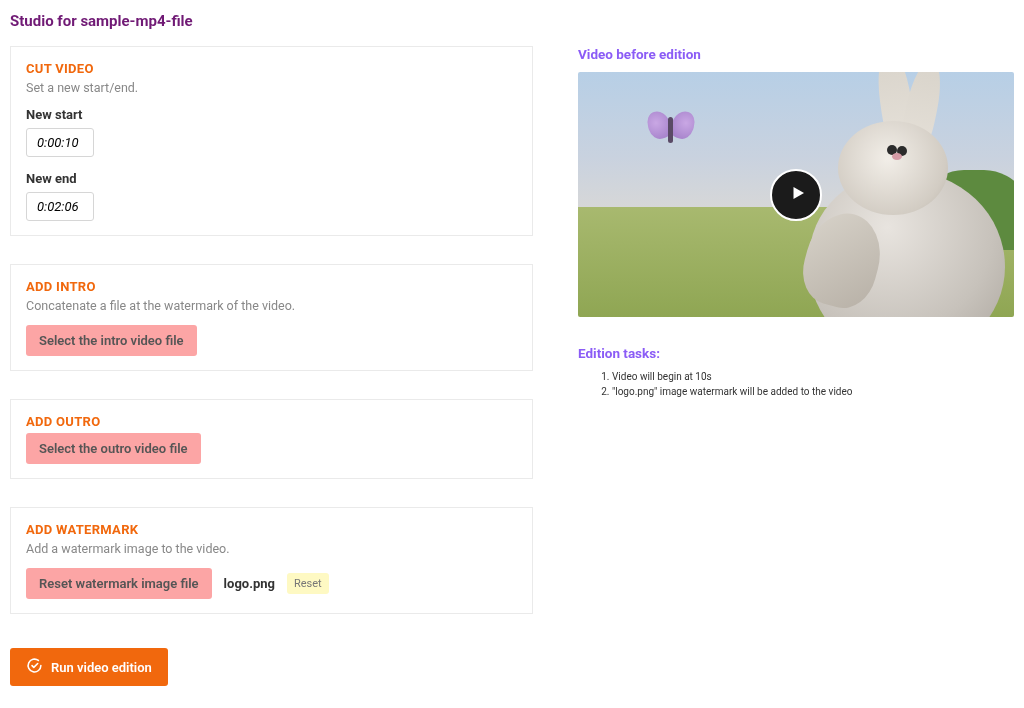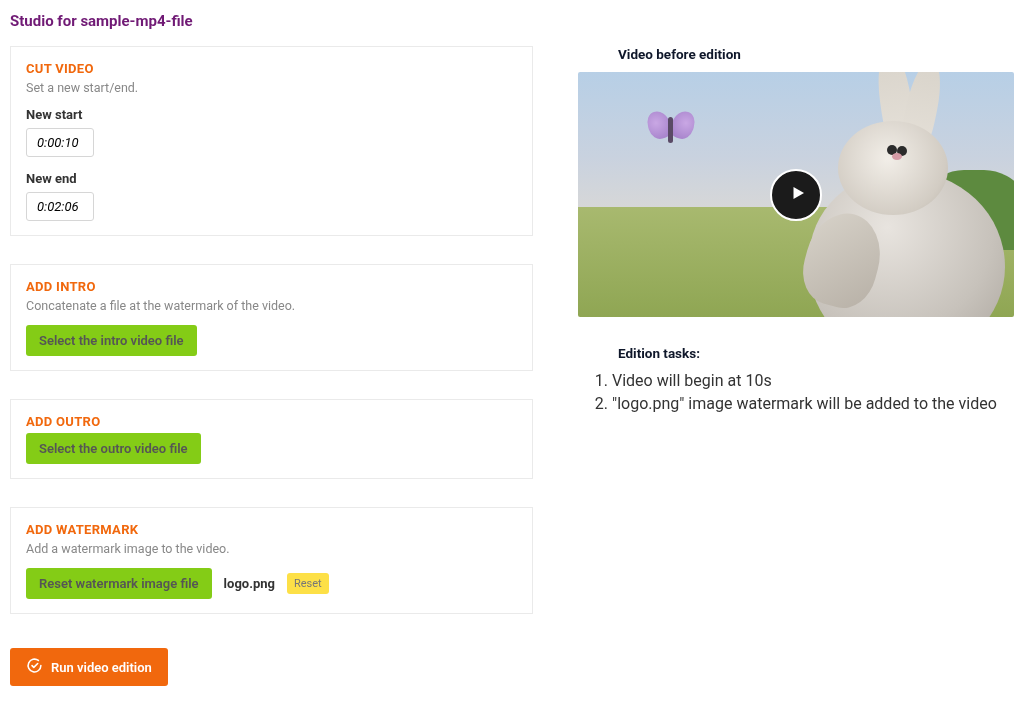--- a/index.html
+++ b/index.html
@@ -64,45 +64,44 @@
     gap: 8px;
     border: none;
     border-radius: 3px;
     padding: 8px 13px;
     font-size: 13px;
     font-weight: 600;
     cursor: pointer;
     font-family: inherit;
   }
   .btn-grey {
-    background: #84cc16;
+    background: #fca5a5;
     color: #555;
   }
   .btn-orange {
     background: #f1680d;
     color: #fff;
     padding: 9px 16px;
   }
   .btn-tiny {
-    background: #fde047;
+    background: #fef9c3;
     color: #777;
     border-radius: 3px;
     padding: 4px 7px;
     font-size: 11px;
     font-weight: 400;
   }
   .file-row { display: flex; align-items: center; gap: 12px; }
   .file-name { font-weight: 700; font-size: 13px; }
 
   .preview-title, .tasks-title {
     font-weight: 700;
     font-size: 13.5px;
-    color: #0f172a;
+    color: #8b5cf6;
     margin-bottom: 10px;
-    margin-left: 40px;
   }
   .tasks-title { margin-top: 28px; }
   .video-box {
     position: relative;
     width: 100%;
     aspect-ratio: 16/9;
     overflow: hidden;
     border-radius: 2px;
   }
   .sky {
@@ -168,21 +167,21 @@
     position: absolute; top: 50%; left: 50%; transform: translate(-50%,-50%);
     width: 52px; height: 52px; border-radius: 50%;
     background: #1b1b1b; border: 2px solid #fff;
     display: flex; align-items: center; justify-content: center;
     cursor: pointer;
   }
   .play-overlay svg { margin-left: 3px; }
   ol.tasks {
     margin: 6px 0 0 0;
     padding-left: 34px;
-    font-size: 16px;
+    font-size: 10px;
     color: #333;
   }
   ol.tasks li { margin-bottom: 4px; }
   .run-row { margin-top: 34px; }
 </style>
 </head>
 <body>
 
 <div class="page-title">Studio for sample-mp4-file</div>
 

